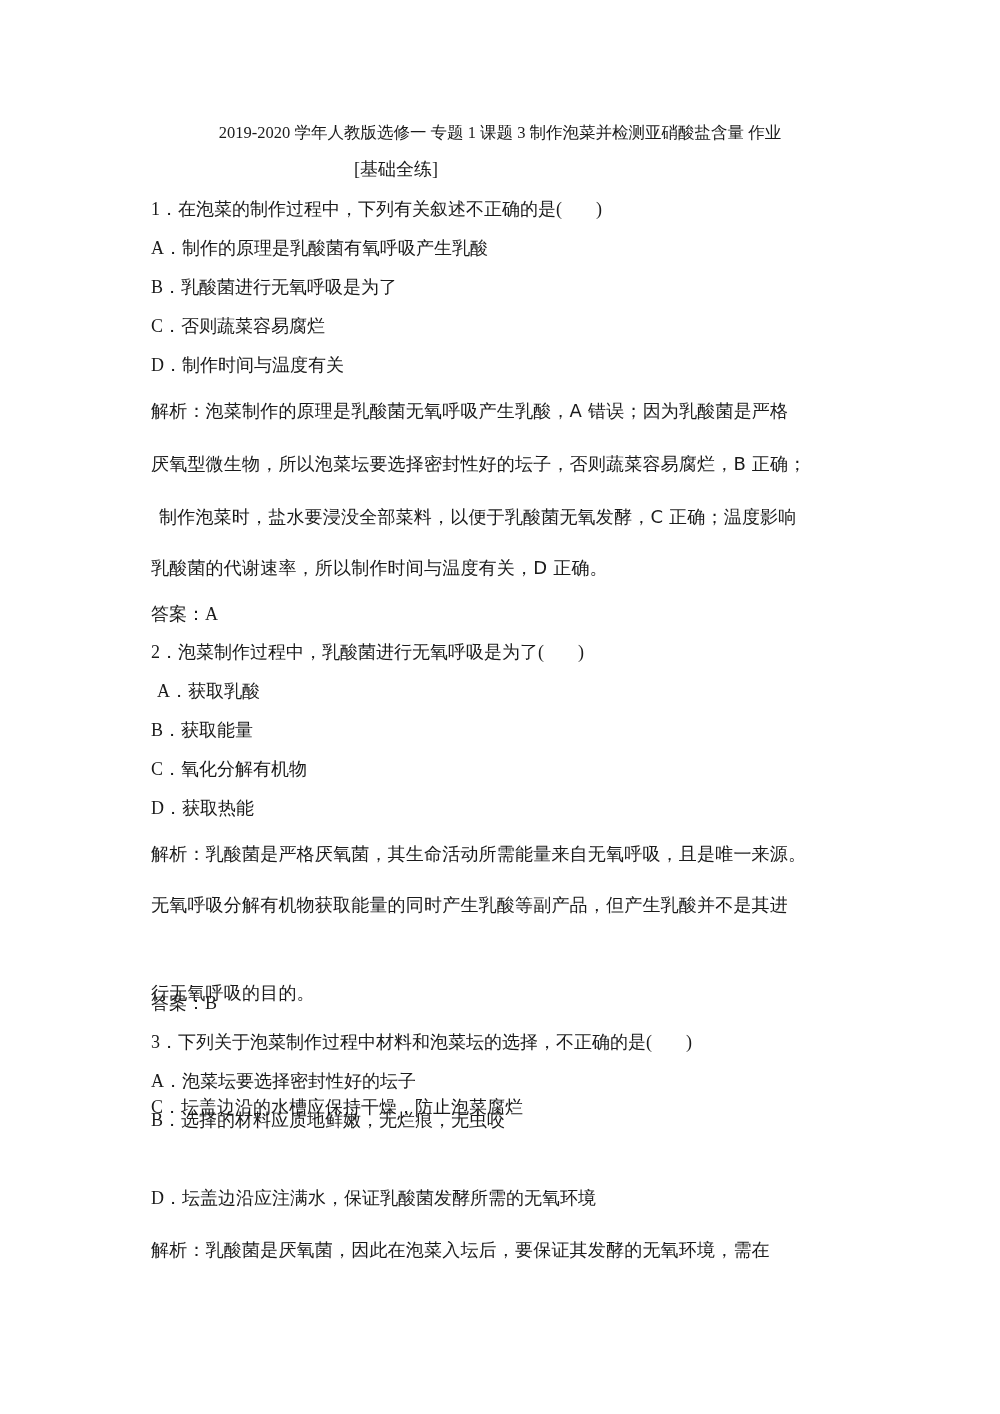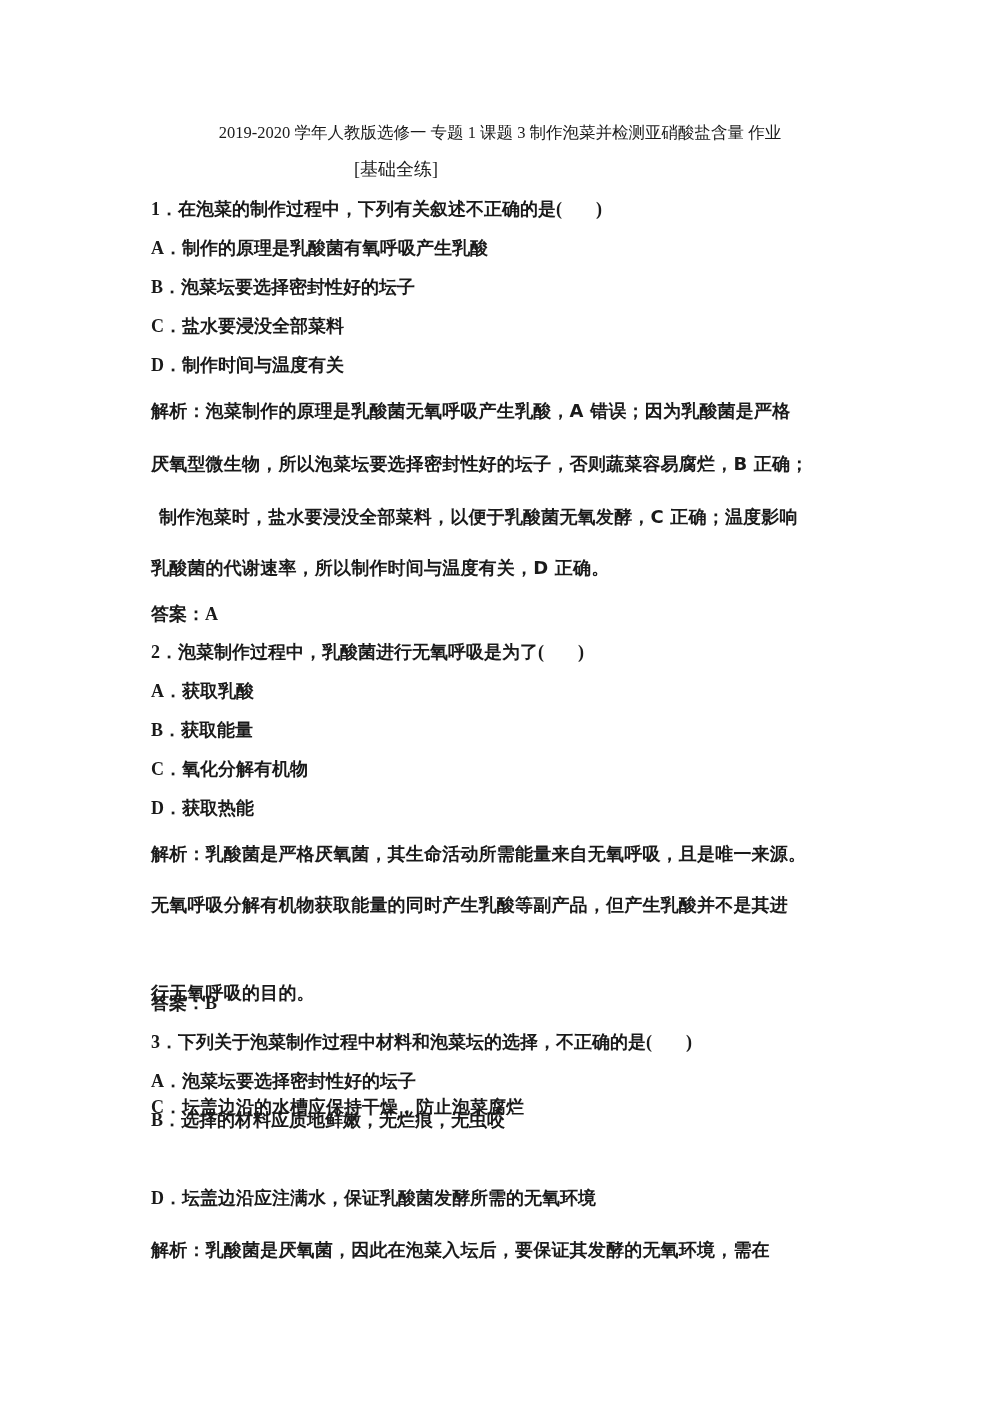--- a/index.html
+++ b/index.html
@@ -1,45 +1,45 @@
 <!DOCTYPE html>
 <html><head>
 <meta charset="utf-8">
 <style>
   html, body { margin: 0; padding: 0; background: #ffffff; }
   body { width: 1000px; height: 1414px; position: relative; overflow: hidden; color: #1a1a1a; }
   .serif { font-family: "Liberation Serif", "DejaVu Serif", serif; }
   .sans { font-family: "DejaVu Sans", "Liberation Sans", sans-serif; }
-  .line { position: absolute; left: 151px; white-space: nowrap; font-size: 18px; line-height: 22px; font-weight: bold; }
+  .line { position: absolute; left: 151px; white-space: nowrap; font-size: 18px; line-height: 22px; }
   .title { position: absolute; left: 0; width: 1000px; top: 122px; text-align: center; font-size: 16.5px; white-space: nowrap; }
   .section { position: absolute; left: 0; width: 792px; top: 157px; text-align: center; font-size: 18px; }
   .analysis { font-size: 18px; letter-spacing: 0.2px; }
   .paren-gap { display: inline-block; width: 34px; }
 </style>
 </head>
 <body>
 
 <div>
 
   <div class="title serif">2019-2020 学年人教版选修一 专题 1 课题 3   制作泡菜并检测亚硝酸盐含量  作业</div>
   <div class="section serif">[基础全练]</div>
 
   <div class="line serif" style="top:198px;"><span>1．在泡菜的制作过程中，下列有关叙述不正确的是(</span><span class="paren-gap"></span><span>)</span></div>
   <div class="line serif" style="top:237px;">A．制作的原理是乳酸菌有氧呼吸产生乳酸</div>
-  <div class="line serif" style="top:276px;">B．泡菜坛要选择密封性好的坛子</div>
-  <div class="line serif" style="top:315px;">C．盐水要浸没全部菜料</div>
+  <div class="line serif" style="top:276px;">B．乳酸菌进行无氧呼吸是为了</div>
+  <div class="line serif" style="top:315px;">C．否则蔬菜容易腐烂</div>
   <div class="line serif" style="top:354px;">D．制作时间与温度有关</div>
   <div class="line sans analysis" style="top:400px;">解析：泡菜制作的原理是乳酸菌无氧呼吸产生乳酸，A 错误；因为乳酸菌是严格</div>
   <div class="line sans analysis" style="top:453px;text-align:center;">厌氧型微生物，所以泡菜坛要选择密封性好的坛子，否则蔬菜容易腐烂，B 正确；</div>
   <div class="line sans analysis" style="top:506px;margin-left:8px;">制作泡菜时，盐水要浸没全部菜料，以便于乳酸菌无氧发酵，C 正确；温度影响</div>
   <div class="line sans analysis" style="top:557px;">乳酸菌的代谢速率，所以制作时间与温度有关，D 正确。</div>
   <div class="line serif" style="top:603px;">答案：A</div>
 
   <div class="line serif" style="top:641px;"><span>2．泡菜制作过程中，乳酸菌进行无氧呼吸是为了(</span><span class="paren-gap"></span><span>)</span></div>
-  <div class="line serif" style="top:680px;">A．获取乳酸</div>
+  <div class="line serif" style="top:680px;margin-left:6px;">A．获取乳酸</div>
   <div class="line serif" style="top:719px;">B．获取能量</div>
   <div class="line serif" style="top:758px;">C．氧化分解有机物</div>
   <div class="line serif" style="top:797px;">D．获取热能</div>
   <div class="line sans analysis" style="top:843px;">解析：乳酸菌是严格厌氧菌，其生命活动所需能量来自无氧呼吸，且是唯一来源。</div>
   <div class="line sans analysis" style="top:894px;">无氧呼吸分解有机物获取能量的同时产生乳酸等副产品，但产生乳酸并不是其进</div>
   <div class="line sans analysis" style="top:982px;">行无氧呼吸的目的。</div>
   <div class="line serif" style="top:992px;">答案：B</div>
 
   <div class="line serif" style="top:1031px;"><span>3．下列关于泡菜制作过程中材料和泡菜坛的选择，不正确的是(</span><span class="paren-gap"></span><span>)</span></div>
   <div class="line serif" style="top:1070px;">A．泡菜坛要选择密封性好的坛子</div>

